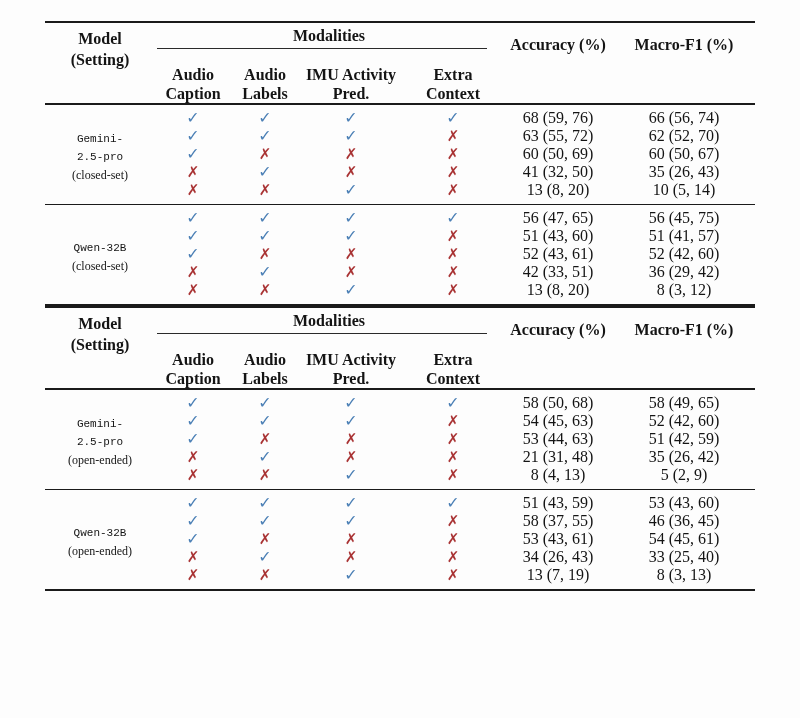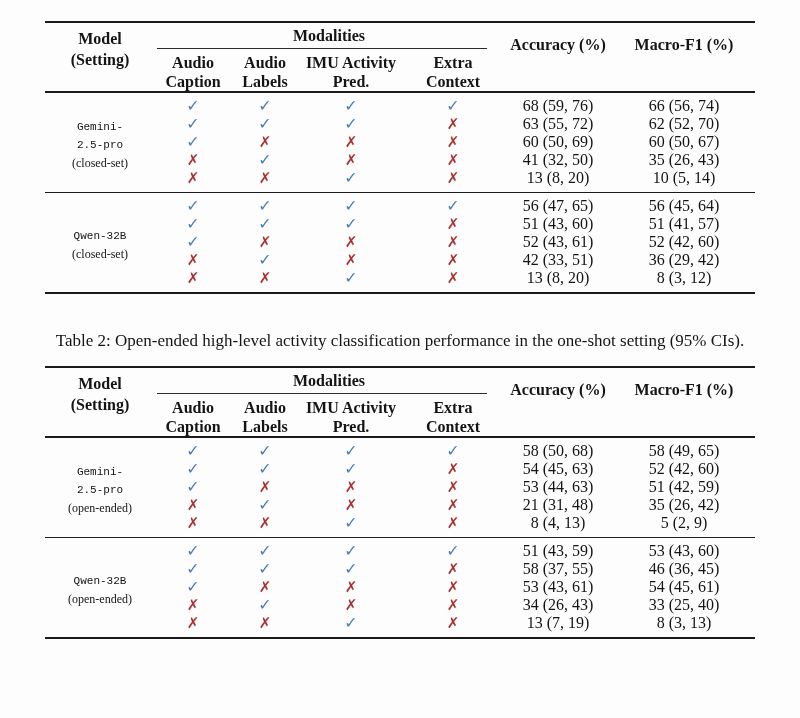--- a/index.html
+++ b/index.html
@@ -45,21 +45,21 @@
     font-weight:bold;
     font-size:16px;
     text-align:center;
     vertical-align:top;
     line-height:19px;
   }
   th.model-h{padding-top:5px;line-height:21px;}
   th.modal-h{height:28px;padding-top:3px;}
   .cmidrule{height:1px;background:#2a2a2a;margin:3px 16px 0 2px;}
   th.metric-h{padding-top:12px;}
-  tr.sub-row th{height:30px;padding-top:3px;}
+  tr.sub-row th{height:30px;padding-top:15px;}
   tbody + tbody{border-top:1.5px solid var(--rule);}
   td{
     text-align:center;
     font-size:16px;
     height:18px;
     line-height:18px;
     vertical-align:middle;
     white-space:nowrap;
   }
   tbody tr:first-child td{padding-top:4px;}
@@ -176,21 +176,21 @@
       <tr>
         <td rowspan="5" class="model-cell">
           <div class="mono">Qwen-32B</div>
           <div class="setting">(closed-set)</div>
         </td>
         <td class="mark check">✓</td>
         <td class="mark check">✓</td>
         <td class="mark check">✓</td>
         <td class="mark check">✓</td>
         <td>56 (47, 65)</td>
-        <td>56 (45, 64)</td>
+        <td>56 (45, 75)</td>
       </tr>
       <tr>
         <td class="mark check">✓</td>
         <td class="mark check">✓</td>
         <td class="mark check">✓</td>
         <td class="mark cross">✗</td>
         <td>51 (43, 60)</td>
         <td>51 (41, 57)</td>
       </tr>
       <tr>
@@ -213,21 +213,20 @@
         <td class="mark cross">✗</td>
         <td class="mark cross">✗</td>
         <td class="mark check">✓</td>
         <td class="mark cross">✗</td>
         <td>13 (8, 20)</td>
         <td>8 (3, 12)</td>
       </tr>
     </tbody>
   </table>
 
-  <div class="caption caption2">Table 2: Open-ended high-level activity classification performance in the one-shot setting (95% CIs).</div>
 
   <table>
     <colgroup>
       <col class="c-model">
         <col class="c-cap">
         <col class="c-lab">
         <col class="c-imu">
         <col class="c-ext">
         <col class="c-acc">
         <col class="c-mf">

